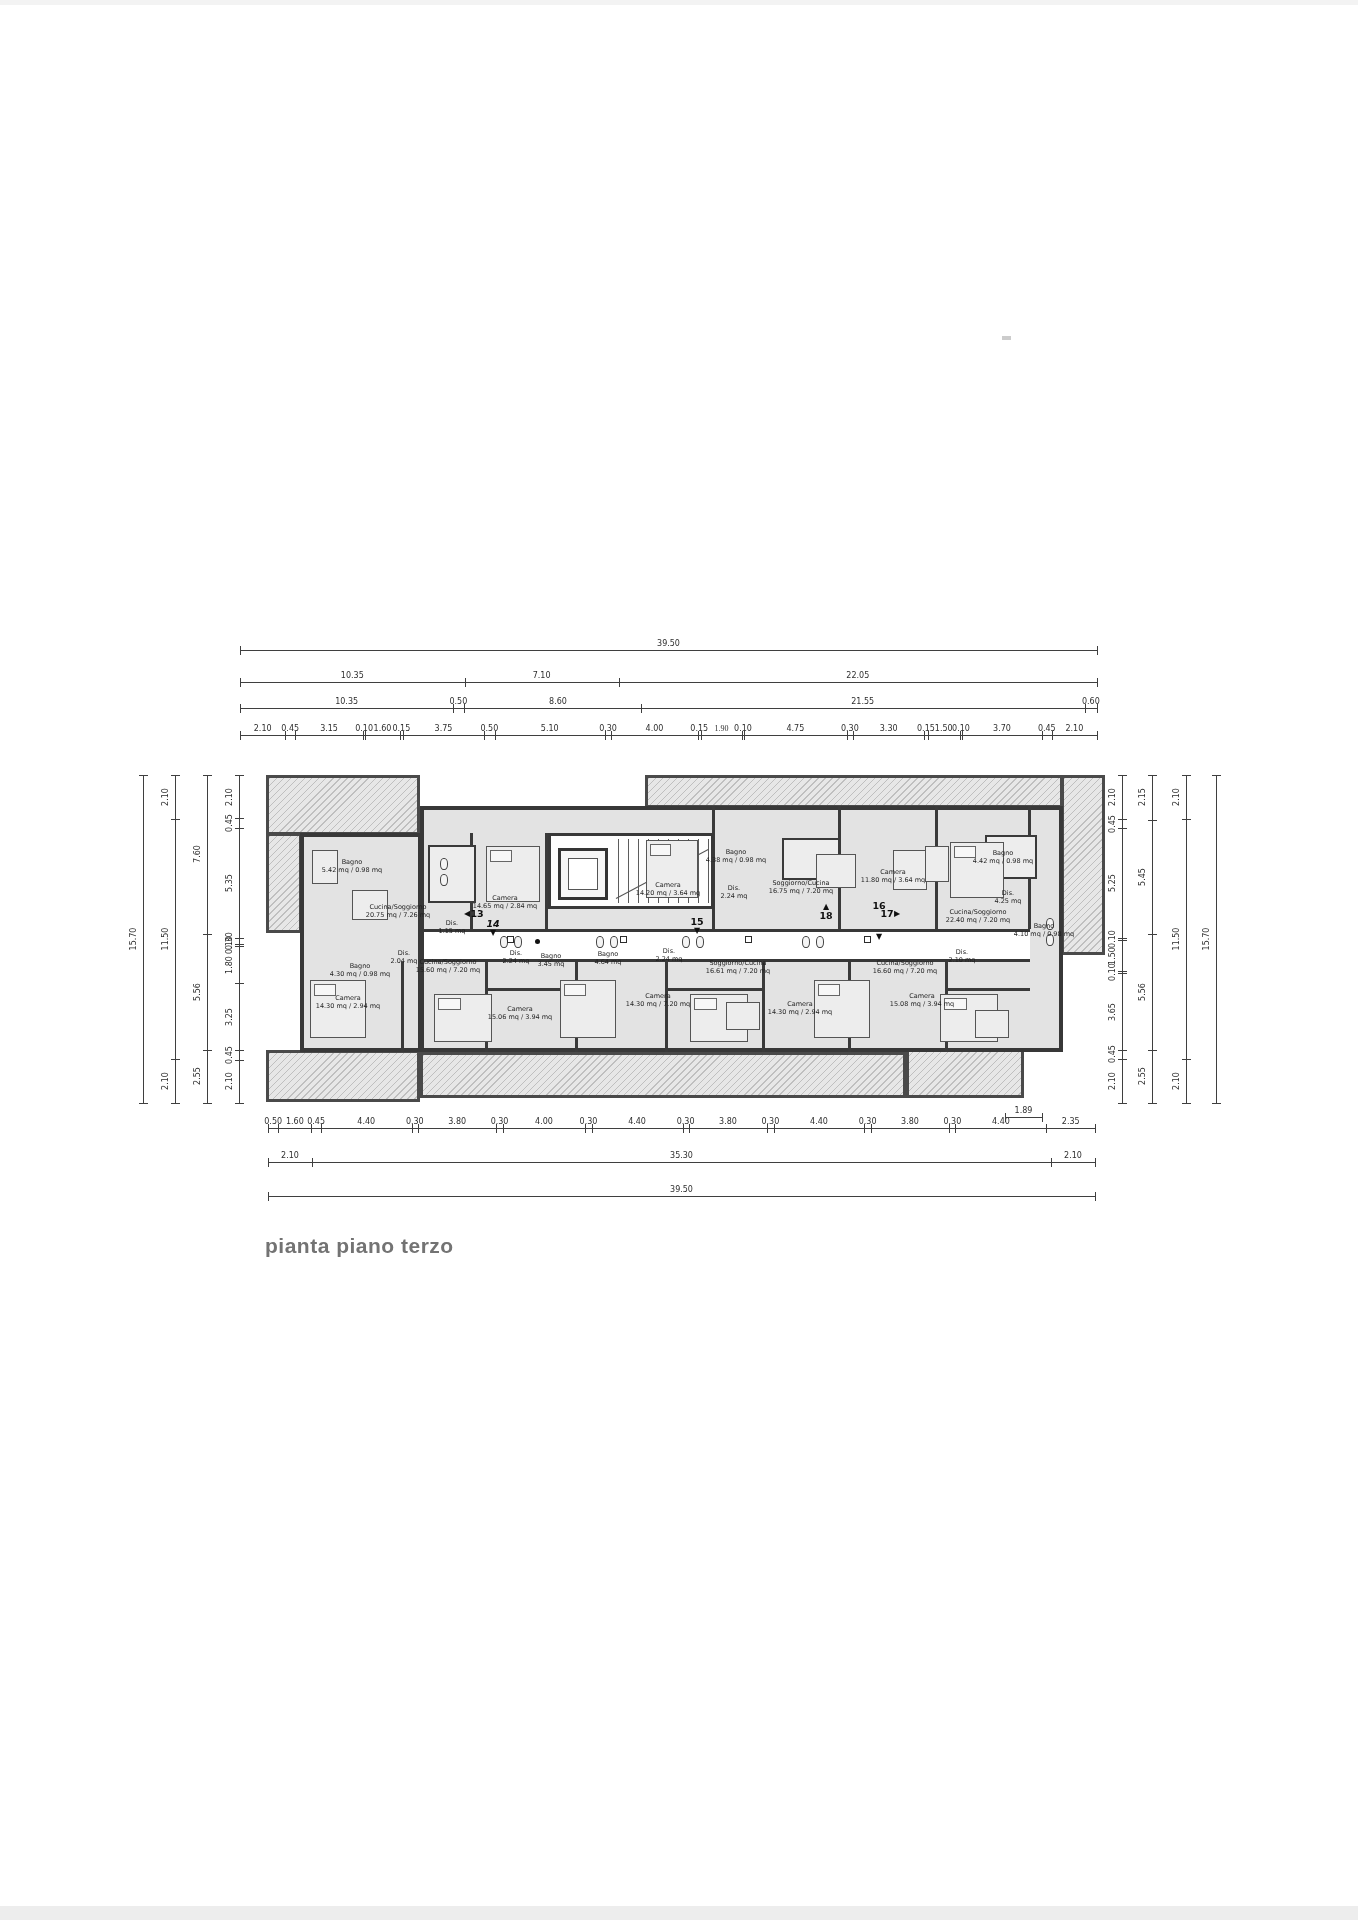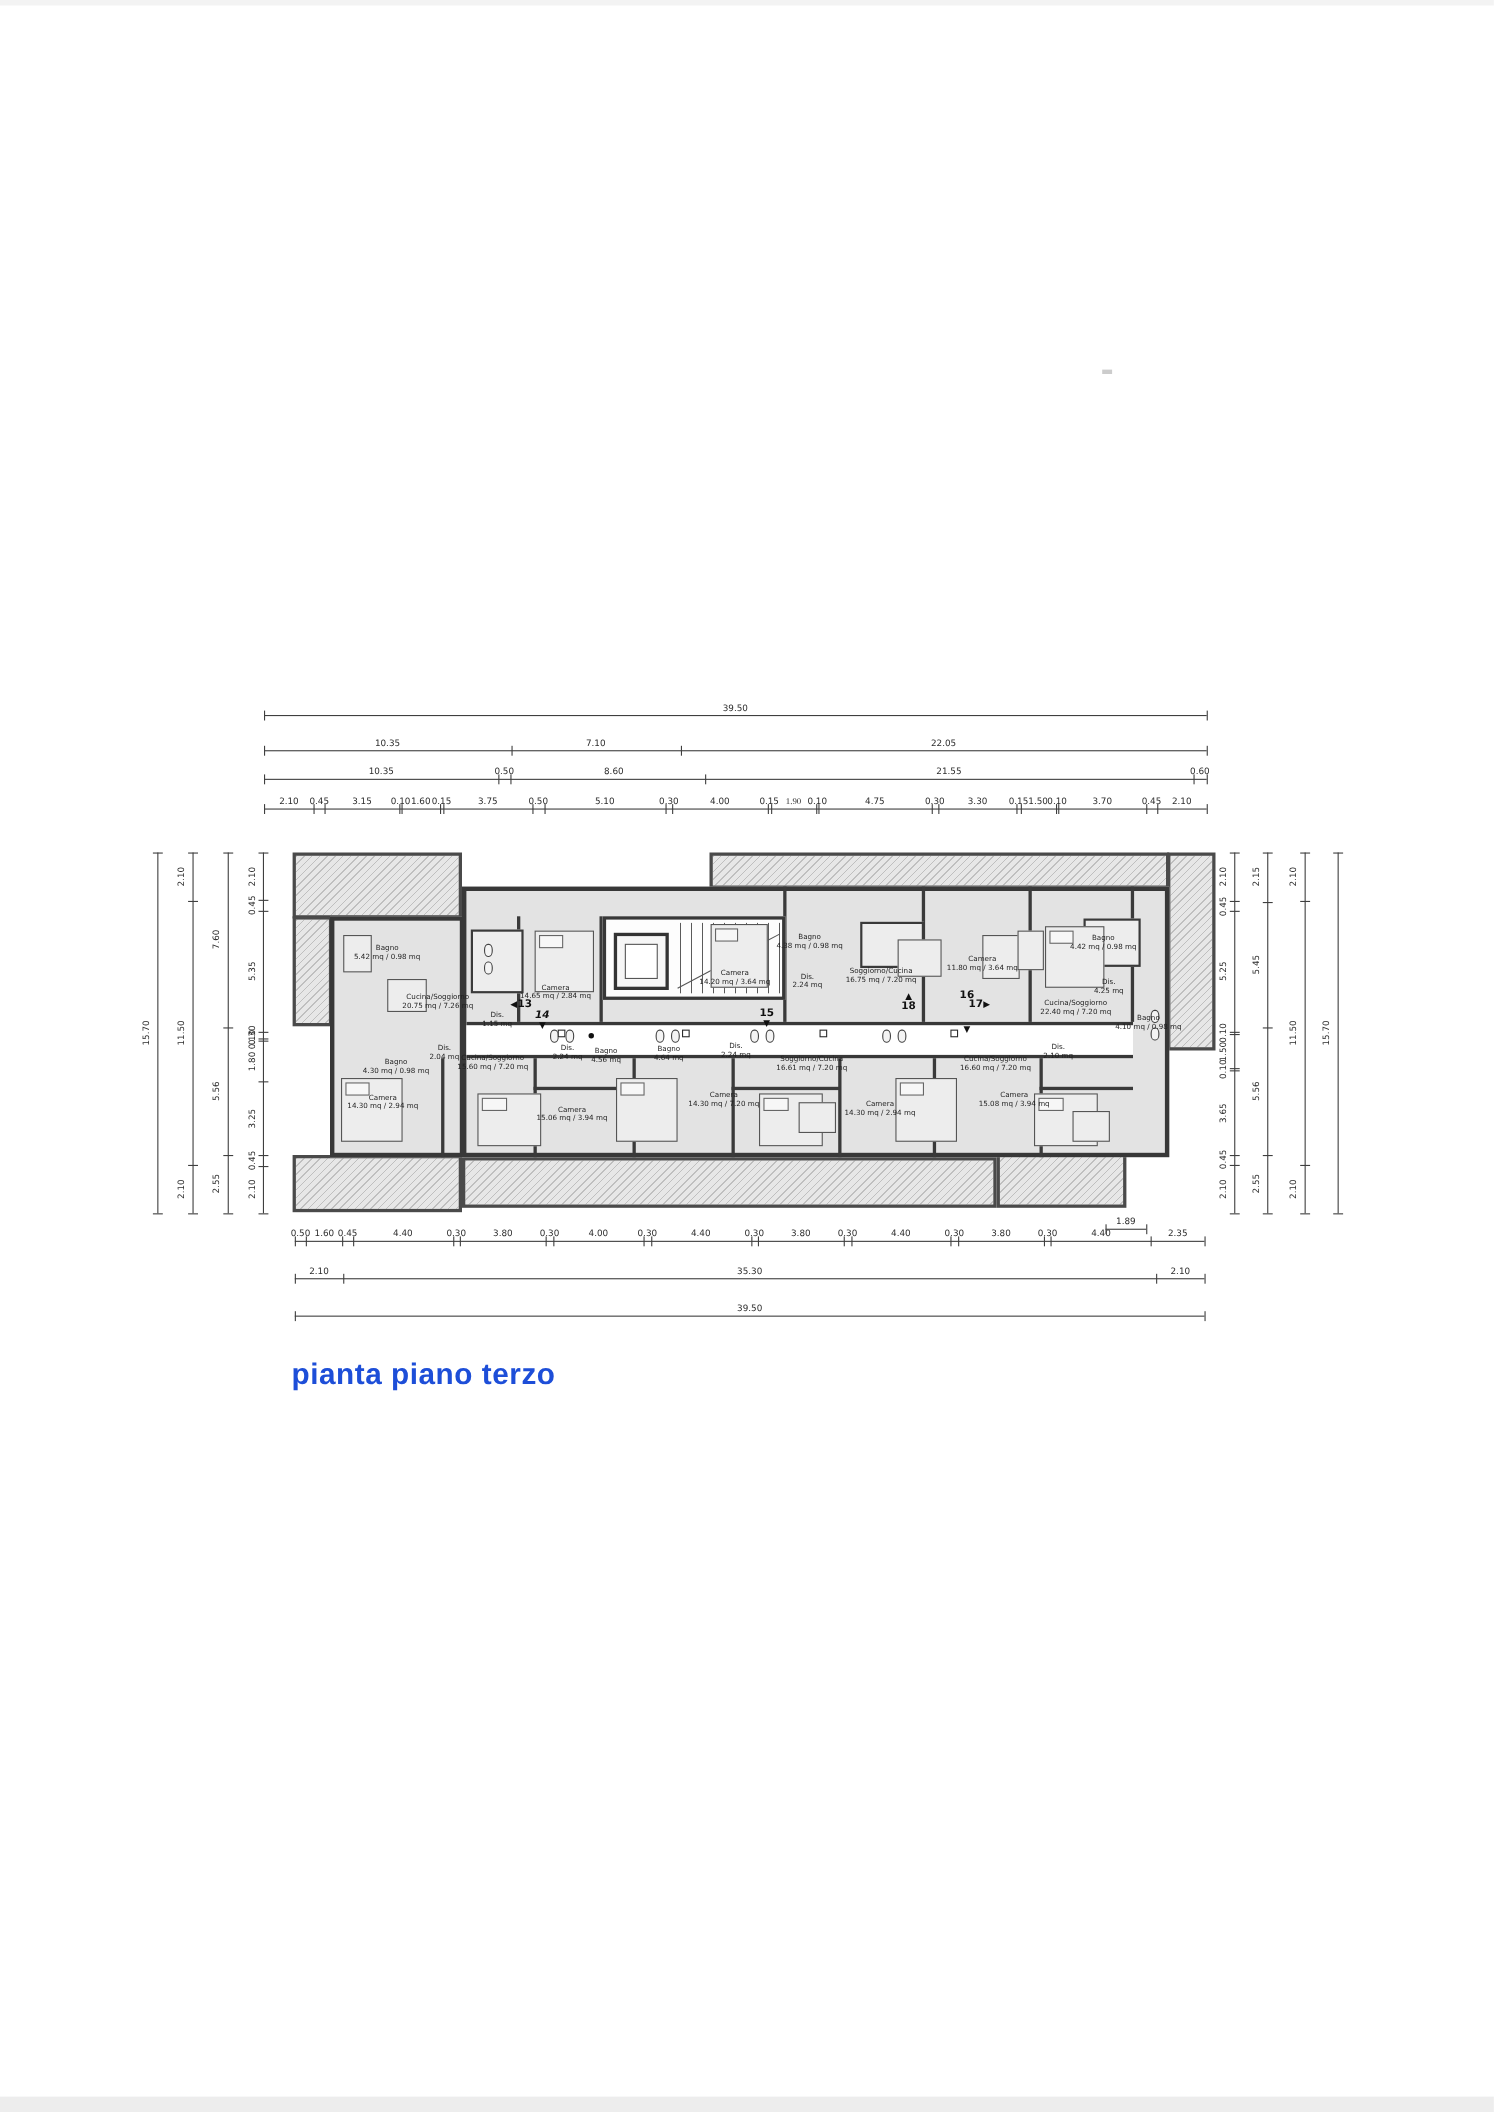--- a/index.html
+++ b/index.html
@@ -47,21 +47,21 @@
   }
   .unit-arrow{
     position:absolute;font-size:8px;color:#101010;transform:translate(-50%,-50%);
   }
   .corr-square{position:absolute;width:7px;height:7px;border:1.5px solid #2c2c2c;background:#fff;box-sizing:border-box;}
   .corr-dot{position:absolute;width:5px;height:5px;border-radius:50%;background:#111;}
   .fixture{position:absolute;width:8px;height:12px;border:1px solid #444;border-radius:45%;background:#f4f4f4;box-sizing:border-box;}
   .furn{position:absolute;border:1px solid #555;background:#ededed;box-sizing:border-box;}
   .pillow{position:absolute;border:1px solid #666;background:#f7f7f7;box-sizing:border-box;}
   .title-block{
-    position:absolute;font-size:27px;font-weight:bold;color:#1d4ed8;letter-spacing:0.5px;
+    position:absolute;font-size:21px;font-weight:bold;color:#737373;letter-spacing:0.5px;
     font-family:"Liberation Sans", sans-serif;
   }
   .artifact{position:absolute;}
 </style>
 </head>
 <body>
 
 <div class="sheet">
 
   <div class="artifact" style="left:0;top:0;width:1358px;height:5px;background:#f3f3f3;"></div>
@@ -208,21 +208,21 @@
       <div class="room-label" style="left: 448px; top: 966px;">
         <div>Cucina/Soggiorno</div>
         <div>15.60 mq / 7.20 mq</div>
       </div>
       <div class="room-label" style="left: 516px; top: 957px;">
         <div>Dis.</div>
         <div>2.24 mq</div>
       </div>
       <div class="room-label" style="left: 551px; top: 960px;">
         <div>Bagno</div>
-        <div>4.56 mq</div>
+        <div>3.45 mq</div>
       </div>
       <div class="room-label" style="left: 520px; top: 1013px;">
         <div>Camera</div>
         <div>15.06 mq / 3.94 mq</div>
       </div>
       <div class="room-label" style="left: 608px; top: 958px;">
         <div>Bagno</div>
         <div>4.64 mq</div>
       </div>
       <div class="room-label" style="left: 669px; top: 955px;">

